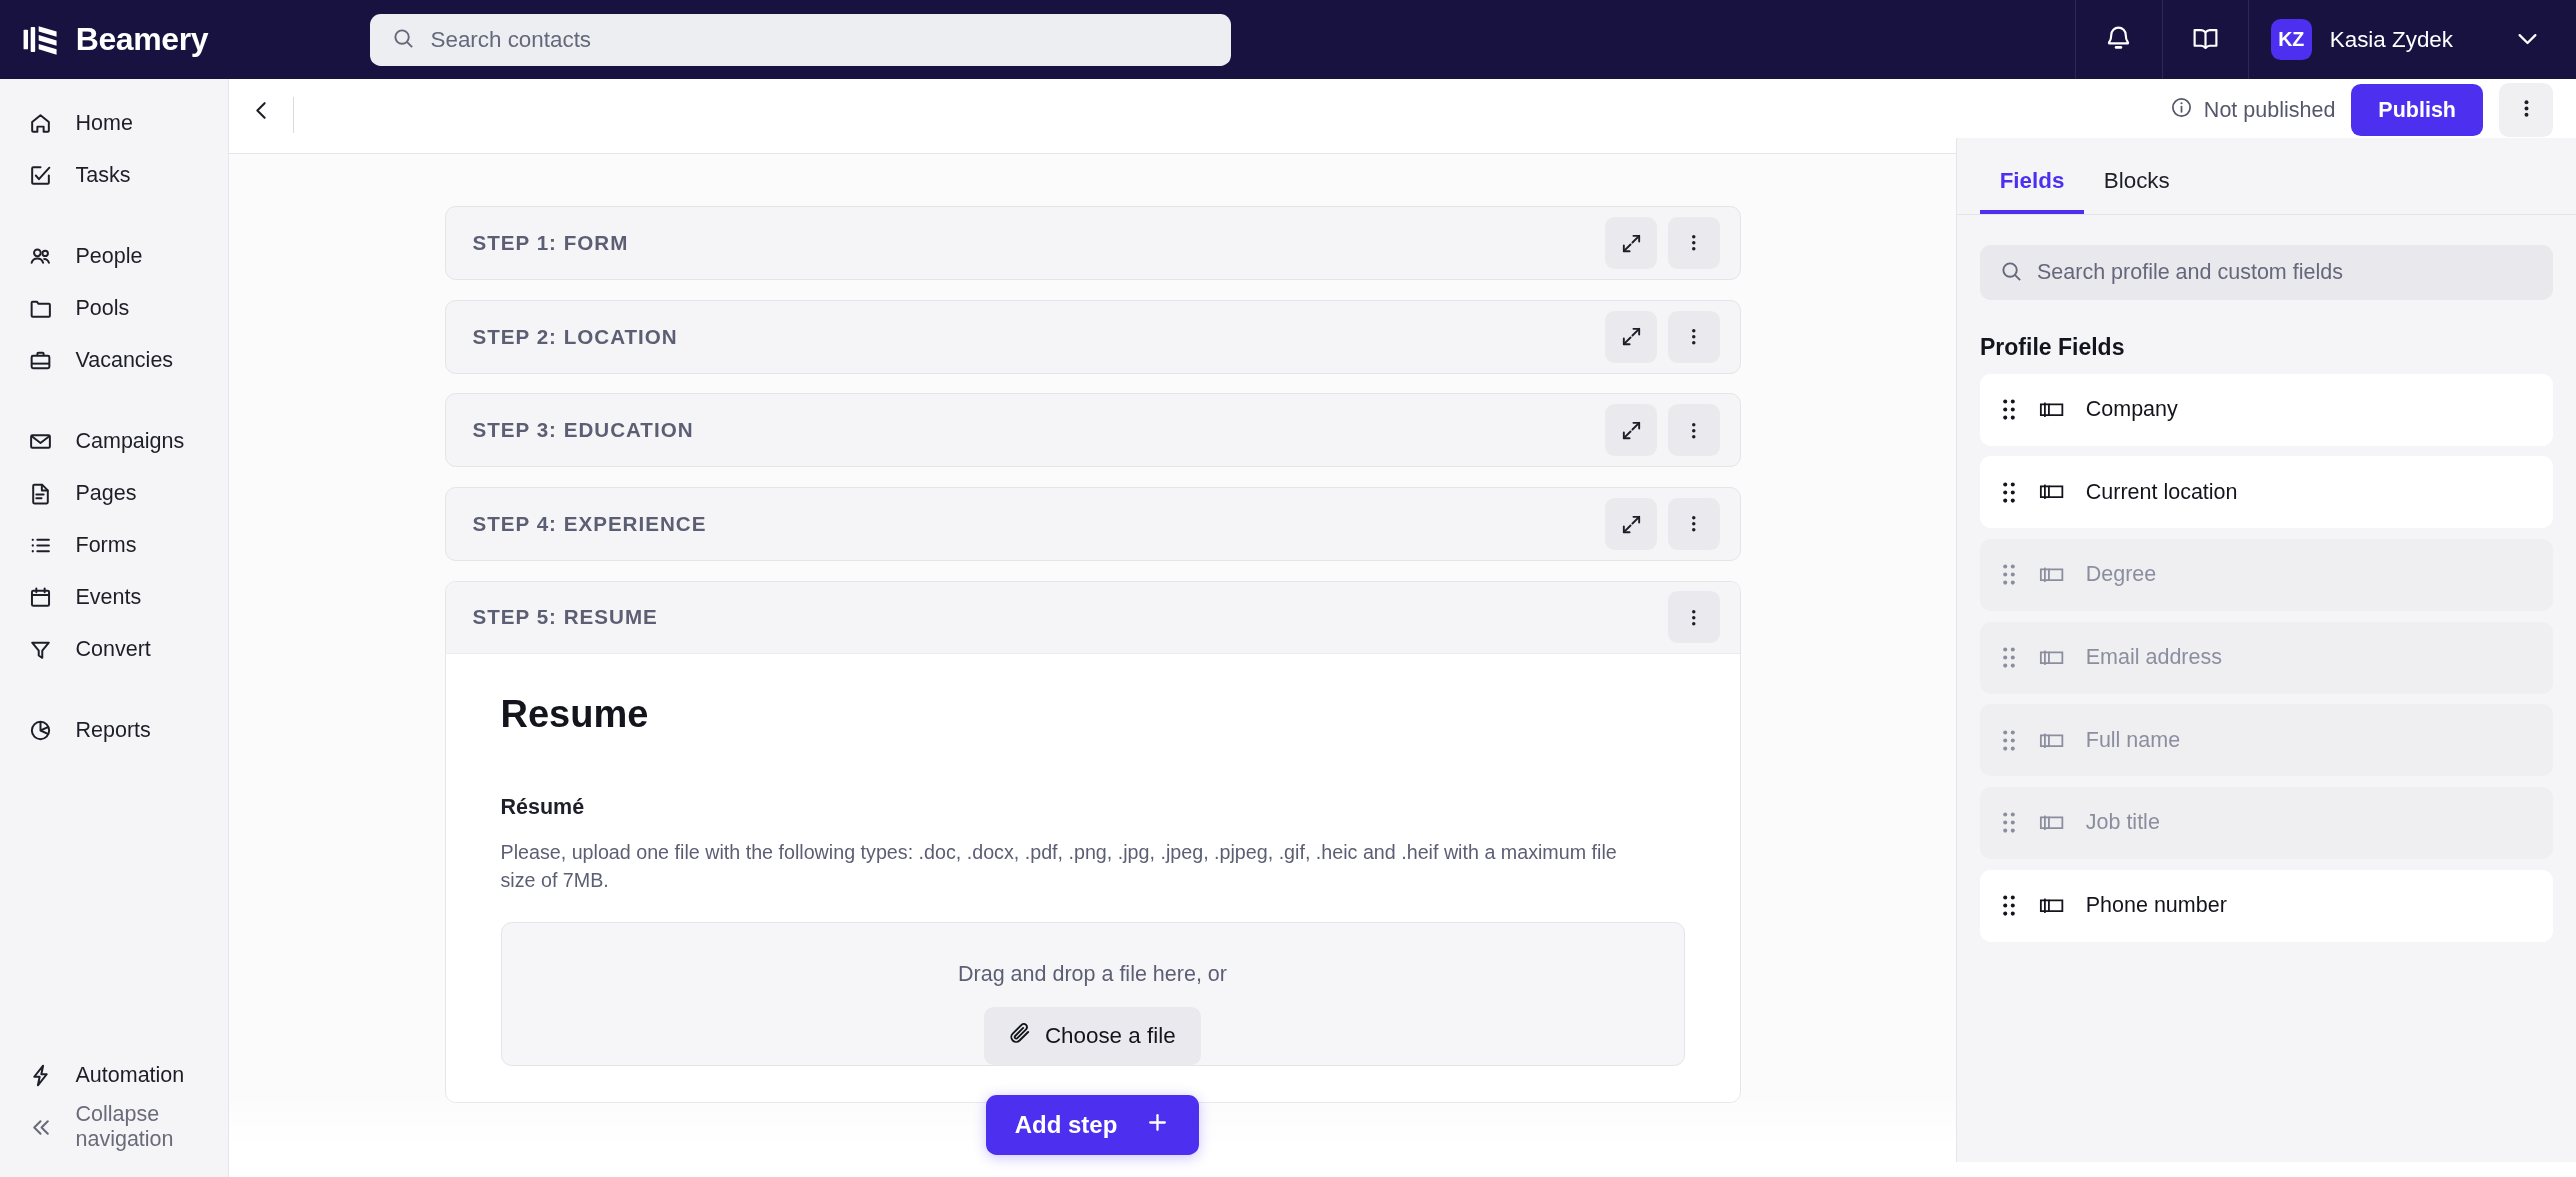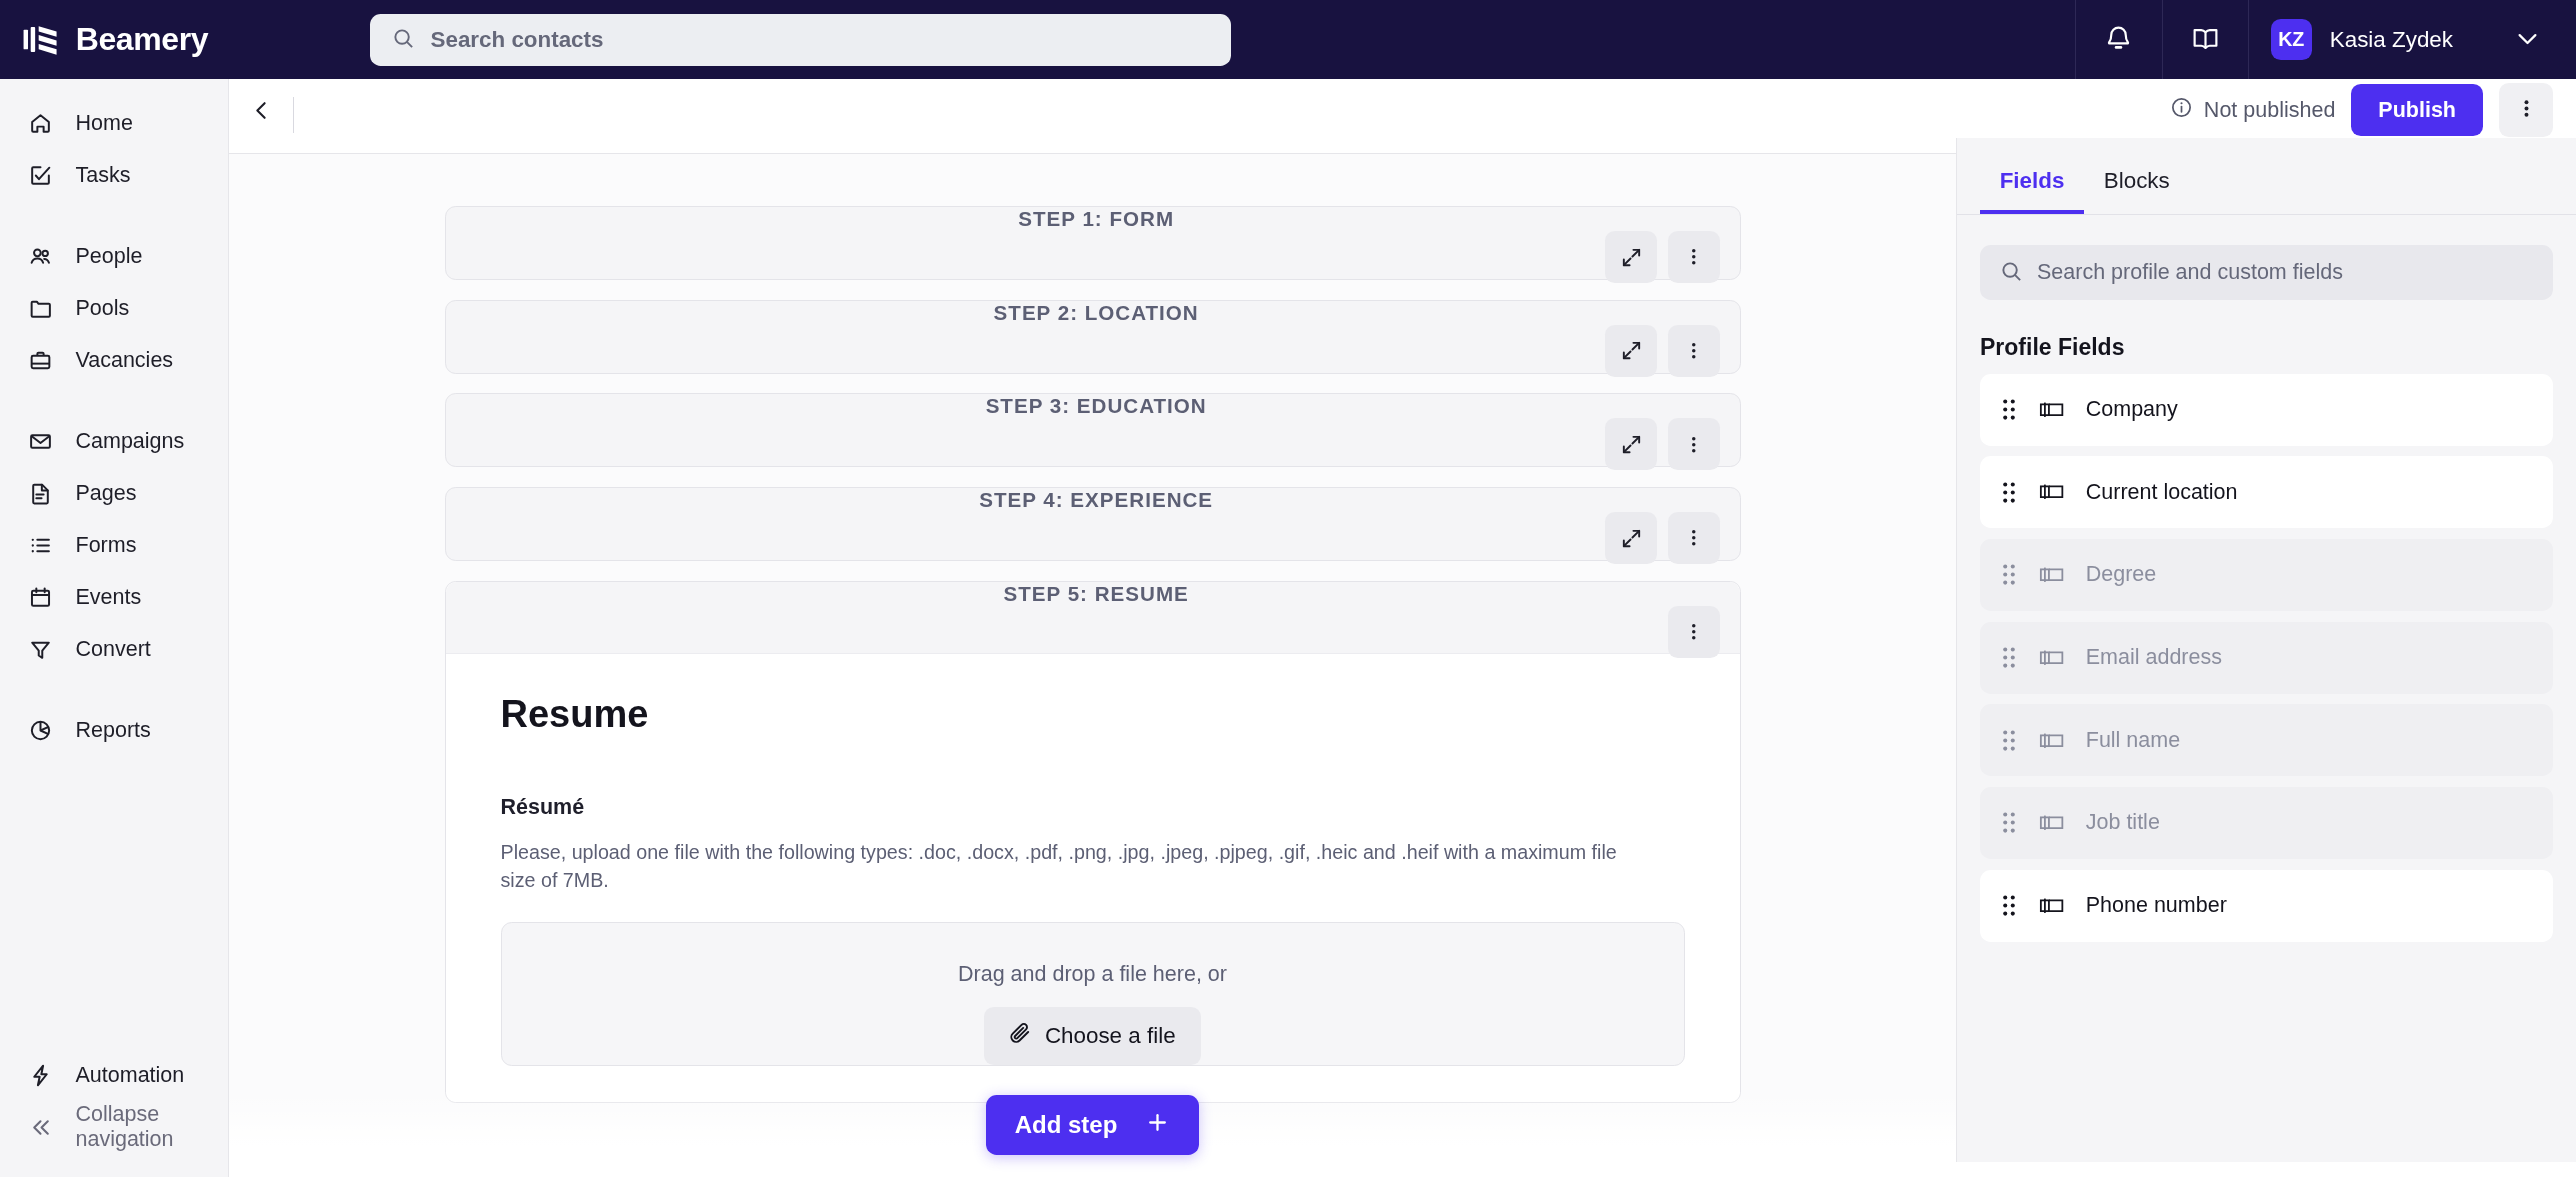--- a/index.html
+++ b/index.html
@@ -18,21 +18,21 @@
   }
   .logo-wrap { display: flex; align-items: center; gap: 15px; padding-left: 19.7px; width: 370px; }
   .logo-mark { width: 41px; height: 41px; }
   .logo-text { color: #ffffff; font-size: 32px; font-weight: 700; letter-spacing: -0.4px; }
   .global-search {
     width: 861px; height: 52px; background: #eceef2; border-radius: 10.7px;
     display: flex; align-items: center; gap: 16px; padding: 0 21.5px;
   }
   .global-search input {
     border: none; outline: none; background: transparent;
-    font-family: "Liberation Sans", sans-serif; font-size: 22.4px; color: #2b2b3a; width: 100%; font-weight: bold;
+    font-family: "Liberation Sans", sans-serif; font-size: 22.4px; color: #2b2b3a; width: 100%;
   }
   .global-search input::placeholder { color: #65687a; }
   .topbar-right {
     margin-left: auto; display: flex; align-items: center; height: 79px;
   }
   .tb-divider { width: 0.9px; height: 79px; background: #2e2856; }
   .tb-icon-btn {
     width: 86px; height: 79px; display: flex; align-items: center; justify-content: center;
     cursor: pointer;
   }
@@ -95,21 +95,21 @@
   .canvas {
     position: absolute; top: 154px; left: 229px; width: 1727px; height: 1024px;
     background: #fbfbfc; overflow: hidden;
   }
   .canvas-inner { padding: 52px 0 0 0; display: flex; flex-direction: column; align-items: center; }
   .step-card {
     width: 1296px; background: #f5f5f7; border: 0.9px solid #e4e4e9;
     border-radius: 10.7px; margin-bottom: 19.7px;
   }
   .step-head {
-    height: 72px; display: flex; align-items: center; padding: 0 19.7px 0 27px; flex-direction: column;
+    height: 72px; display: flex; align-items: center; padding: 0 19.7px 0 27px;
   }
   .step-title {
     font-size: 20.6px; font-weight: 700; color: #5c5f74; letter-spacing: 1px;
   }
   .step-actions { margin-left: auto; display: flex; gap: 10.7px; }
   .sq-btn {
     width: 52px; height: 52px; border-radius: 9.8px; background: #eaeaee;
     display: flex; align-items: center; justify-content: center; cursor: pointer;
   }
   .step-card.open { background: #ffffff; padding-bottom: 0; }

